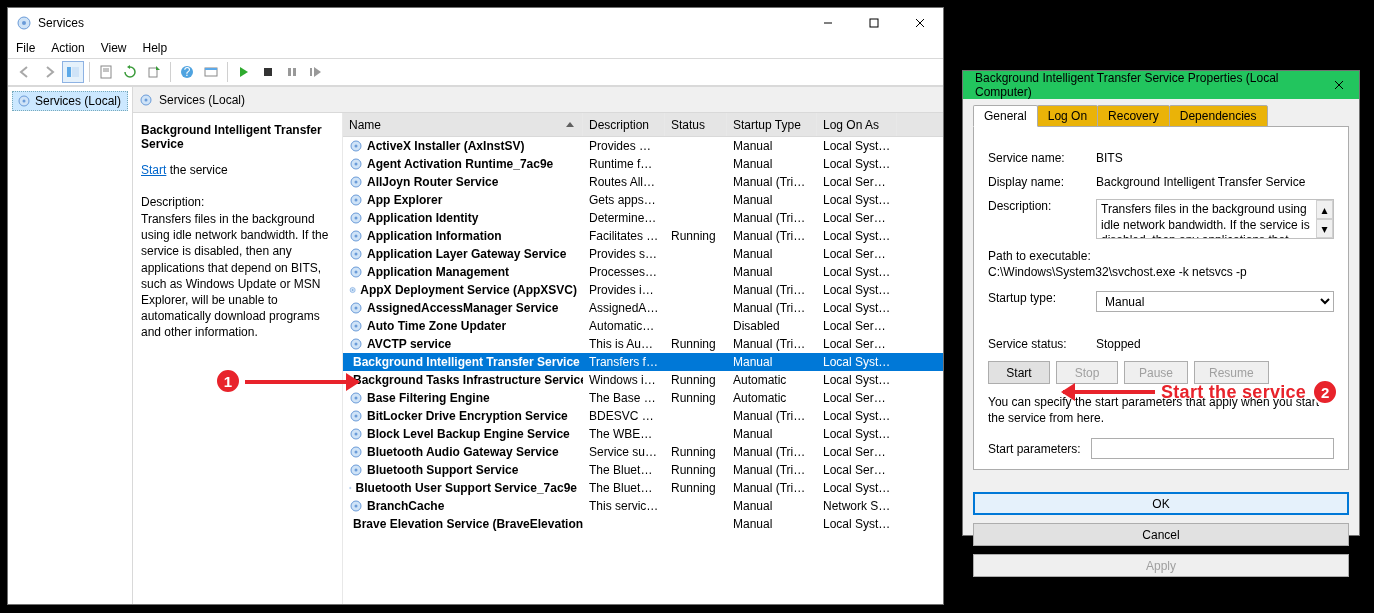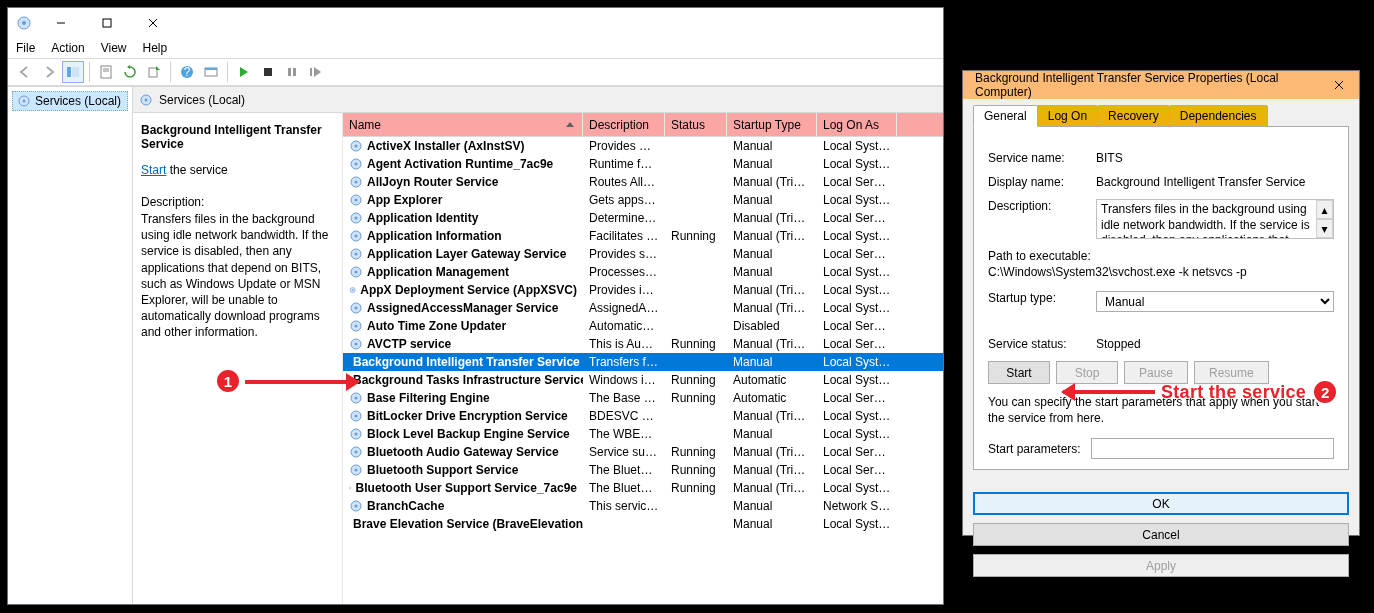--- a/index.html
+++ b/index.html
@@ -30,21 +30,21 @@
 .right { flex:1; display:flex; flex-direction:column; }
 .right-header { height:26px; background:#f0f0f0; border-bottom:1px solid #d9d9d9; display:flex; align-items:center; padding:0 6px; gap:6px; }
 .content { flex:1; display:flex; overflow:hidden; }
 .detail { width:210px; border-right:1px solid #e8e8e8; padding:10px 10px 0 8px; }
 .detail-title { font-weight:bold; margin-bottom:12px; }
 .detail a { color:#0066cc; text-decoration:underline; }
 .detail .lab { margin-top:18px; margin-bottom:2px; }
 .detail .desc { line-height:1.35; }
 
 .grid { flex:1; position:relative; display:flex; flex-direction:column; }
-.ghead { display:flex; border-bottom:1px solid #d9d9d9; background:#fca5a5; height:24px; align-items:center; }
+.ghead { display:flex; border-bottom:1px solid #d9d9d9; background:#e5e5e5; height:24px; align-items:center; }
 .gh { padding:0 6px; border-right:1px solid #e8e8e8; height:100%; display:flex; align-items:center; position:relative; }
 .gh.sort::after { content:""; position:absolute; right:8px; top:9px; border-left:4px solid transparent; border-right:4px solid transparent; border-bottom:5px solid #606060; }
 .c0{width:240px;} .c1{width:82px;} .c2{width:62px;} .c3{width:90px;} .c4{width:80px;}
 .gbody { flex:1; overflow-y:scroll; overflow-x:hidden; }
 .grow { display:flex; height:18px; align-items:center; white-space:nowrap; }
 .grow > div { overflow:hidden; text-overflow:ellipsis; padding:0 6px; }
 .grow .c0 { display:flex; align-items:center; gap:4px;font-weight:bold; }
 .grow.sel { background:#0078d7; color:#fff; }
 .grow.sel .c0 svg path, .grow.sel .c0 svg circle { }
 
@@ -54,21 +54,21 @@
 .tab:not(.active) { background:#f0f0f0; }
 
 
 .gbody::-webkit-scrollbar { width:17px; }
 .gbody::-webkit-scrollbar-track { background:#f0f0f0; }
 .gbody::-webkit-scrollbar-thumb { background:#c2c2c2; border:1px solid #a0a0a0; }
 .gbody::-webkit-scrollbar-button { background:#f0f0f0; height:17px; border:1px solid #d0d0d0; }
 
 
 .propdlg { position:absolute; left:962px; top:70px; width:398px; height:466px; background:#f0f0f0; border:1px solid #707070; display:flex; flex-direction:column; }
-.propdlg .titlebar { background:#fdba74; height:30px; }
+.propdlg .titlebar { background:#22c55e; height:30px; }
 .dlg-close { width:40px; display:flex; align-items:center; justify-content:center; }
 .dlg-body { flex:1; padding:6px 10px 10px 10px; display:flex; flex-direction:column; }
 .dlg-tabs { display:flex; height:22px; }
 .dlg-tab { padding:3px 10px 2px; border:1px solid #acacac; background:#eab308; margin-right:-1px; border-top-left-radius:2px; border-top-right-radius:2px; font-size:12px;}
 .dlg-tab.active { background:#fff; border-bottom:1px solid #fff; position:relative; z-index:1;}
 .dlg-page { flex:1; border:1px solid #acacac; background:#fff; padding:24px 14px 10px 14px; margin-top:-1px; }
 .fld { display:flex; margin-bottom:10px; align-items:flex-start; }
 .fld .lab { width:108px; }
 .fld .val { flex:1; }
 .descbox { flex:1; display:flex; border:1px solid #c0c0c0; background:#fff; font-size:12px; height:40px; }
@@ -100,20 +100,21 @@
 </style>
 </head>
 <body>
 
 <div class="services-window">
   <div class="titlebar">
     <svg class="gear" viewBox="0 0 16 16">
         <circle cx="8" cy="8" r="6" fill="#cfe3f7" stroke="#6a9bd8"></circle>
         <circle cx="8" cy="8" r="2" fill="#6a9bd8"></circle>
       </svg>
+    <span class="title">Services</span>
     <div class="winbtns">
       <div class="winbtn">
           <svg viewBox="0 0 10 10">
             <line x1="1" y1="5" x2="9" y2="5" stroke="#000"></line>
           </svg>
         </div>
       <div class="winbtn">
           <svg viewBox="0 0 10 10">
             <rect x="1" y="1" width="8" height="8" fill="none" stroke="#000"></rect>
           </svg>

